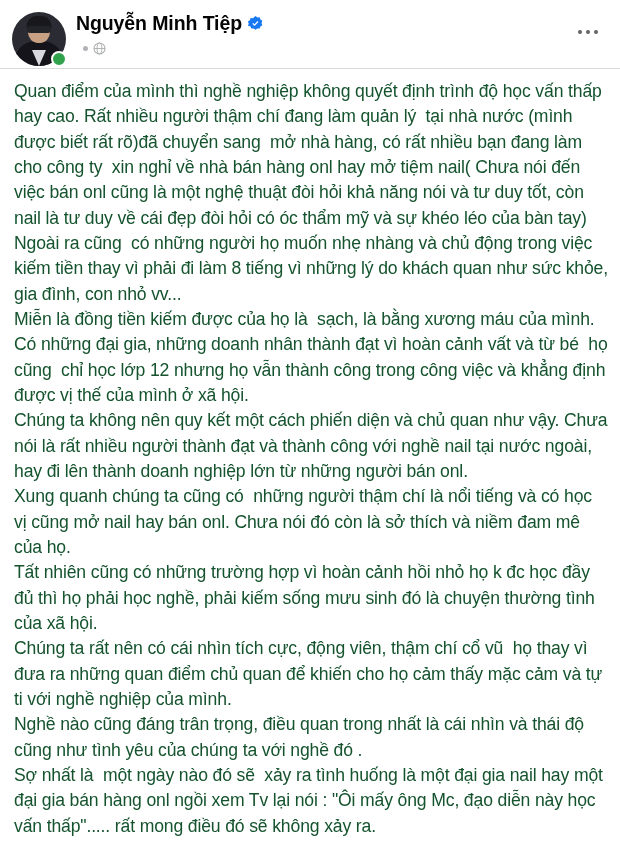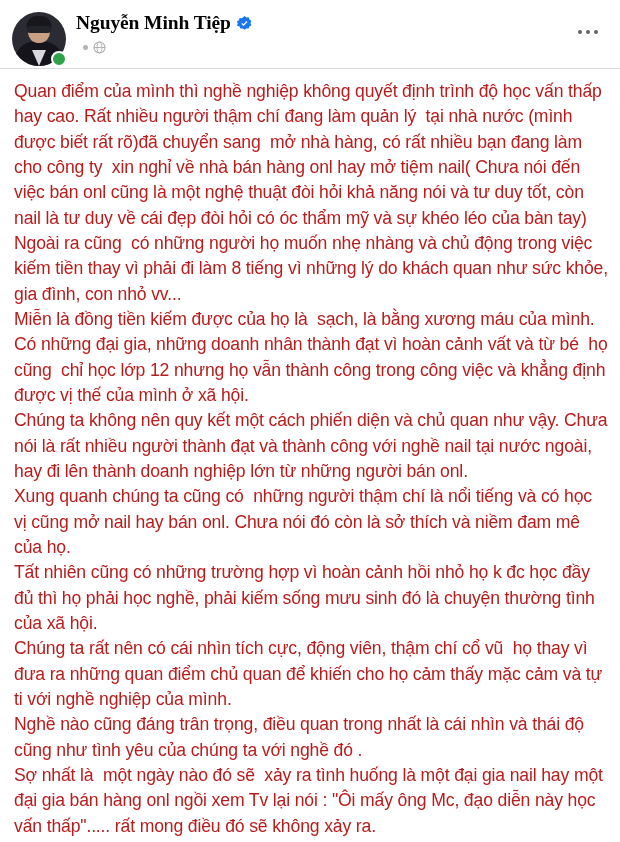--- a/index.html
+++ b/index.html
@@ -111,21 +111,20 @@
     display: flex;
     align-items: center;
     gap: 5px;
   }
   .author-name {
     font-size: 19.5px;
     font-weight: bold;
     color: #050505;
     letter-spacing: -0.1px;
     white-space: nowrap;
-    font-family: Liberation Serif, serif;
   }
   .verified {
     width: 17px;
     height: 17px;
     flex: 0 0 17px;
     display: block;
   }
   .meta-row {
     display: flex;
     align-items: center;
@@ -177,21 +176,21 @@
   }
 
   
   .post-body {
     padding: 10px 12px 8px 14px;
   }
   .post-body p {
     margin: 0;
     font-size: 17.6px;
     line-height: 1.44;
-    color: #b91c1c;
+    color: #14532d;
     font-family: "Liberation Sans", sans-serif;
     letter-spacing: -0.15px;
     white-space: pre-wrap;
     word-wrap: break-word;
   }
 </style>
 </head>
 <body>
 
 <div id="screen">

